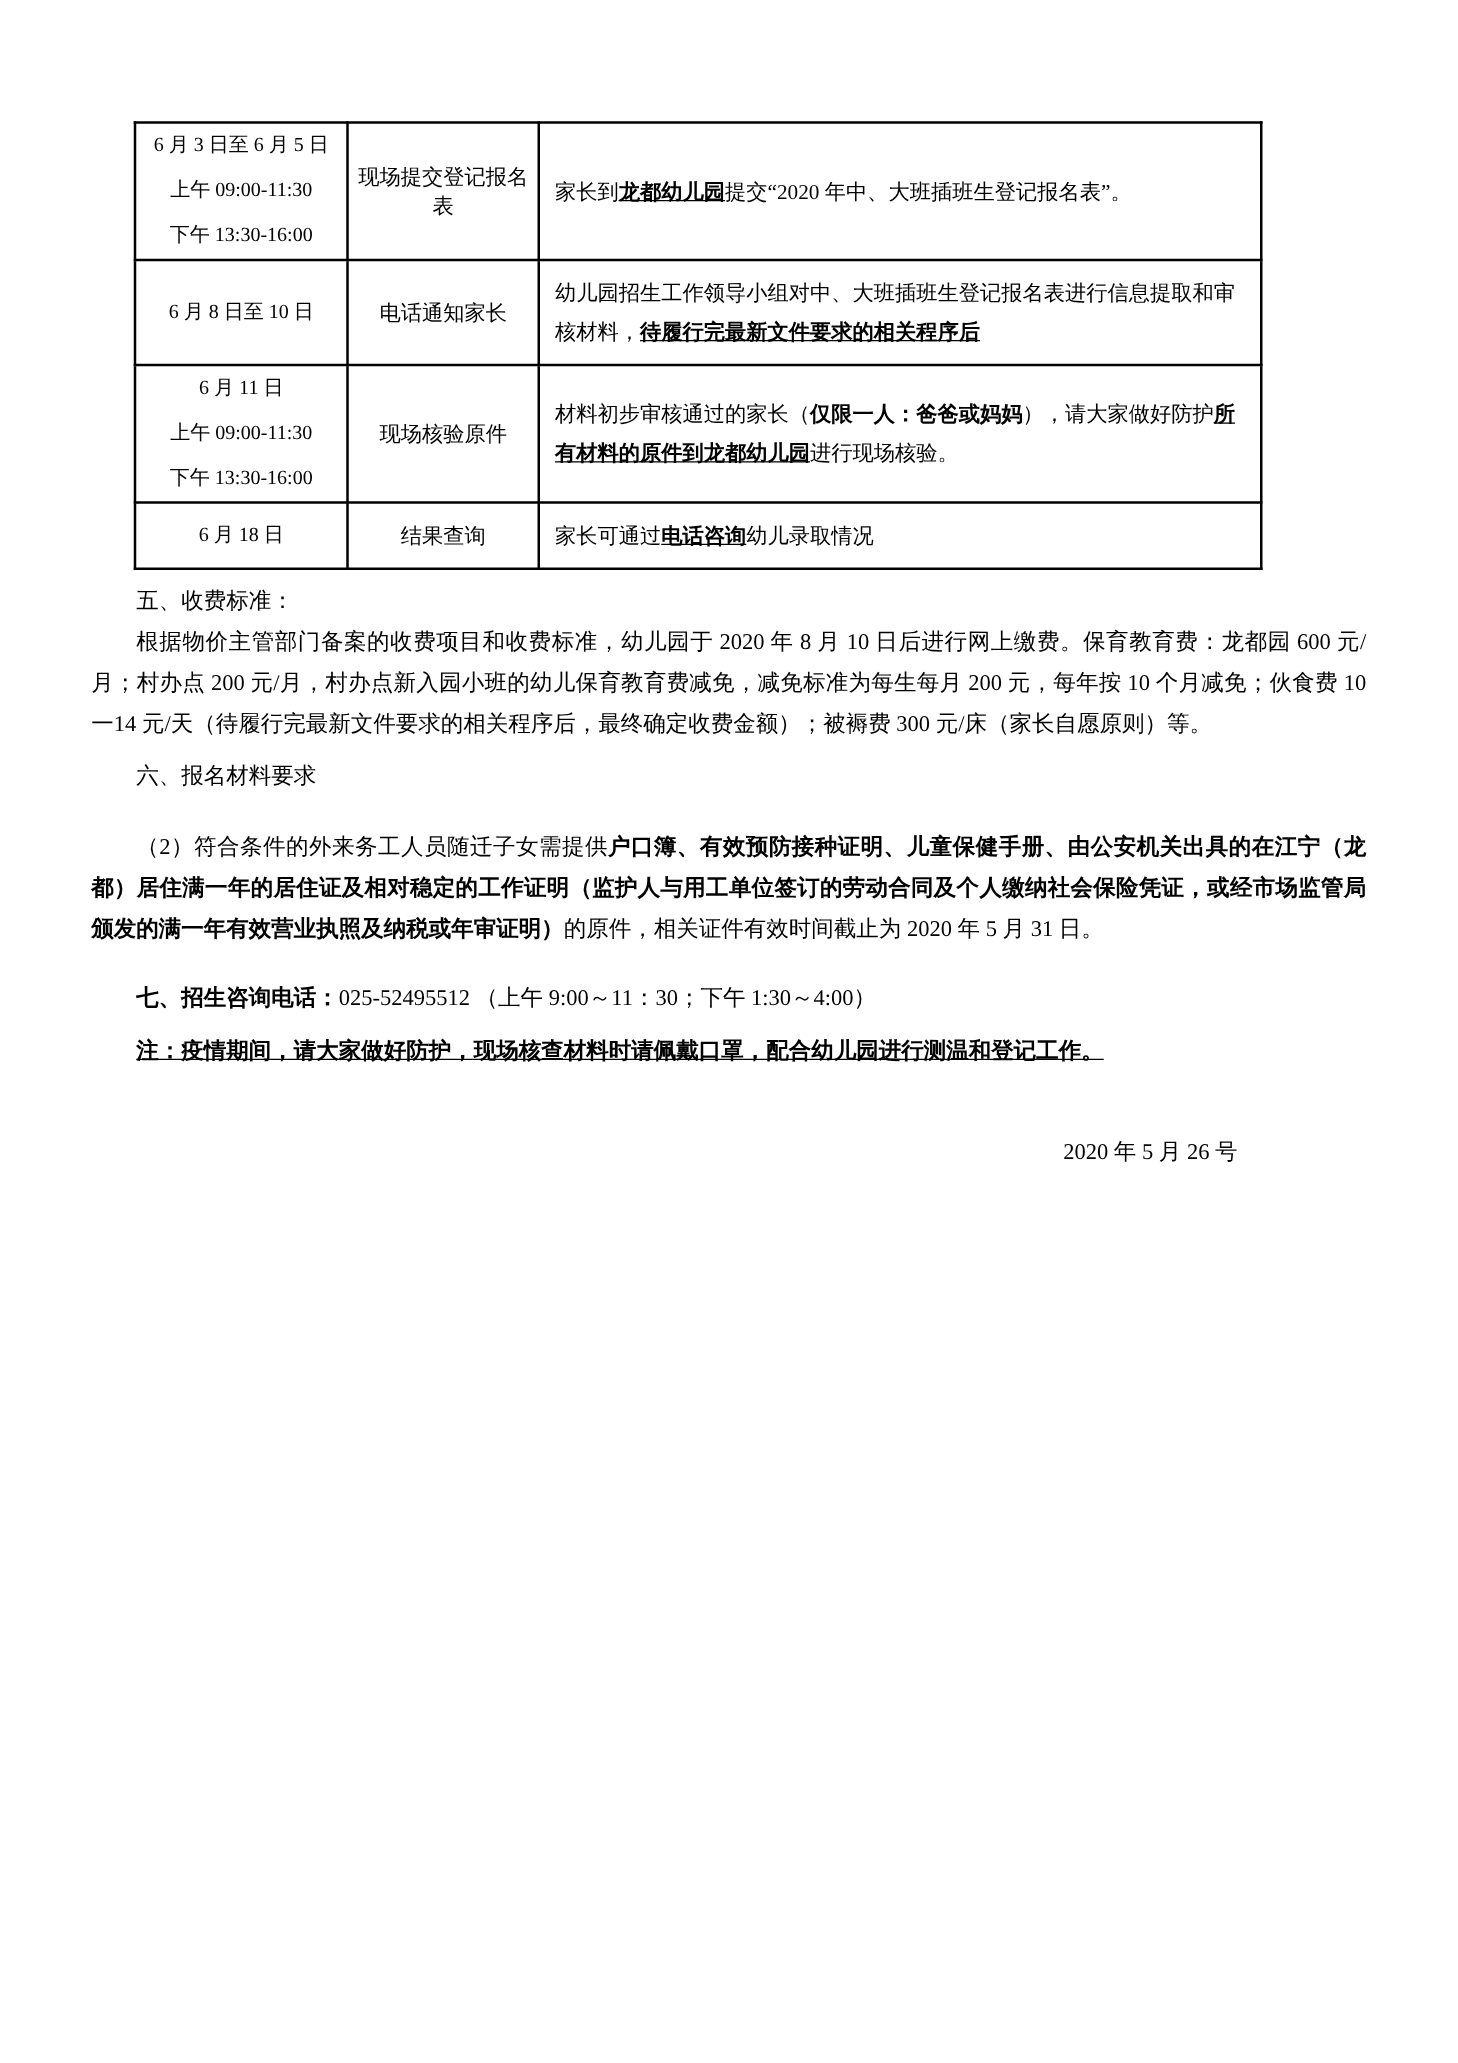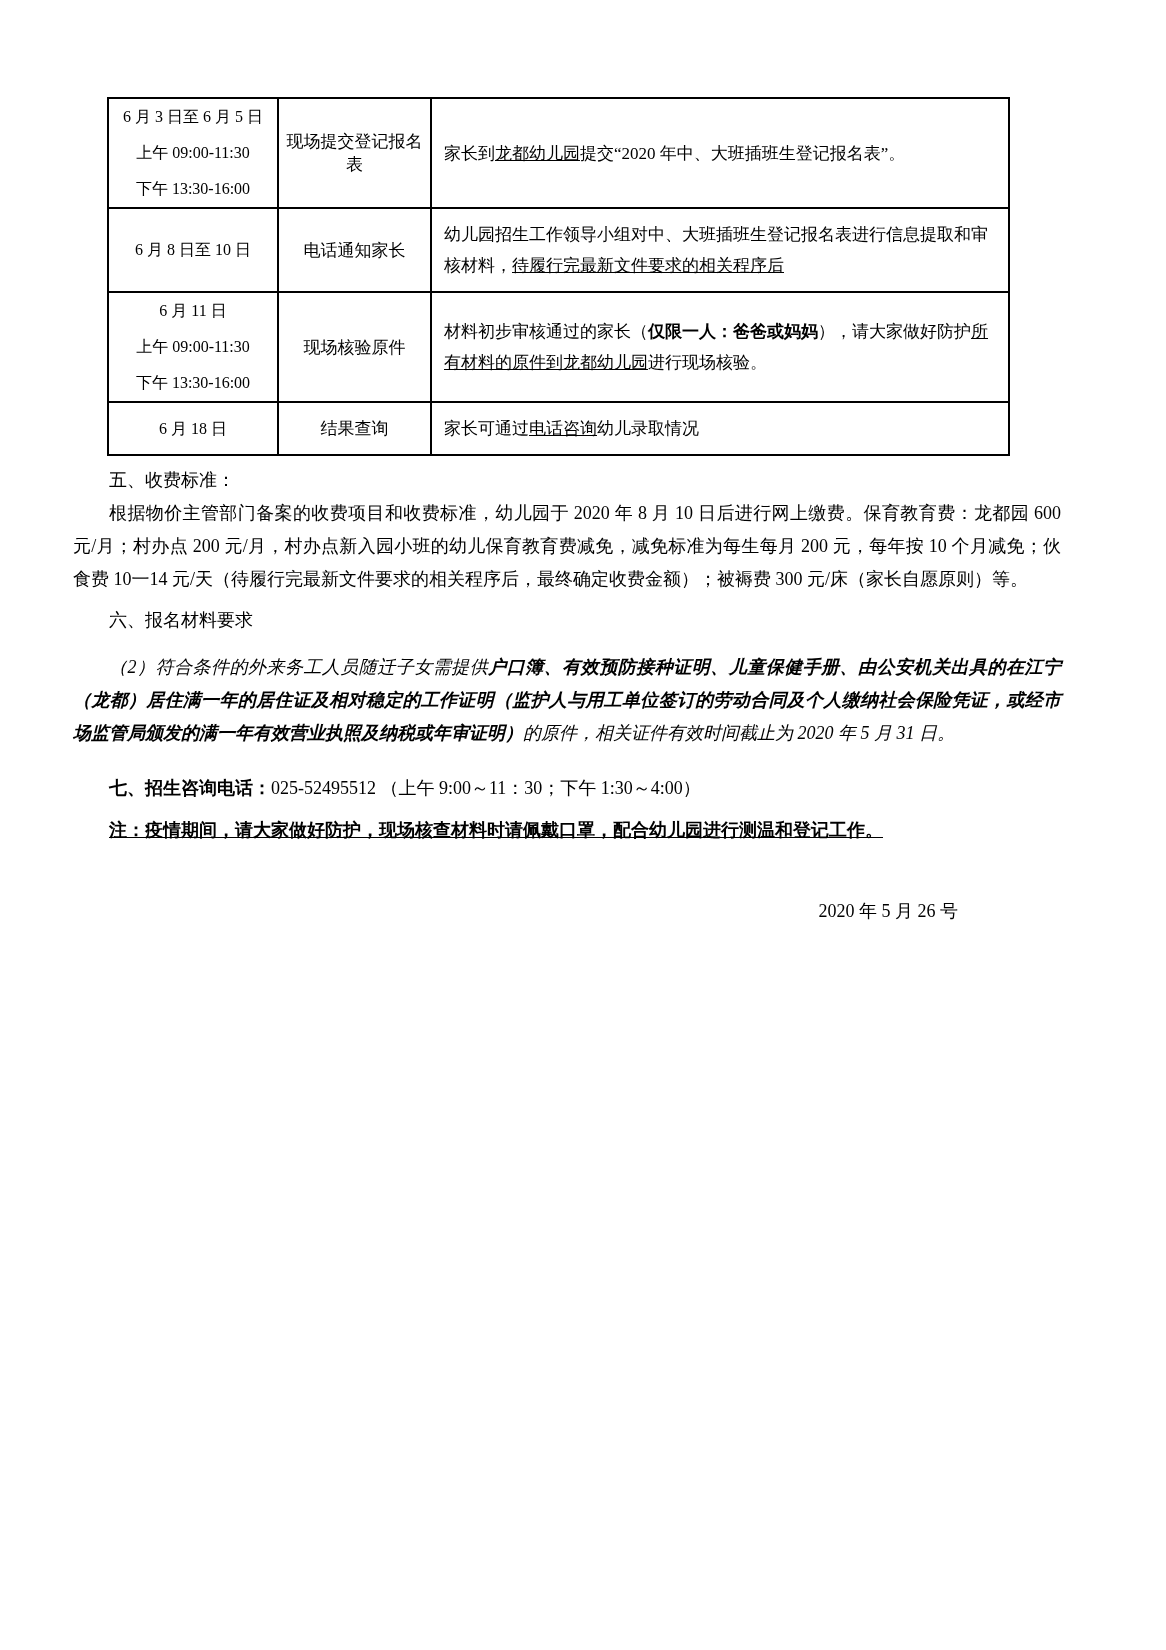--- a/index.html
+++ b/index.html
@@ -2,21 +2,21 @@
 <html><head>
 <meta charset="utf-8">
 <style>
   * { margin:0; padding:0; box-sizing:border-box; }
   html,body { background:#ffffff; }
   body {
     width:1166px; height:1650px;
     font-family:"Liberation Serif", serif;
     color:#000;
   }
-  .doc { width:1166px; height:1650px; padding:97px 105px 40px 73px; position:relative; }
+  .doc { width:1166px; height:1650px; padding:97px 73px 40px 73px; position:relative; }
 
   
   table.schedule {
     border-collapse:collapse;
     margin-left:34px;
     width:901px;
     table-layout:fixed;
   }
   table.schedule td {
     border:2px solid #000;
@@ -26,36 +26,36 @@
   td.c-date { width:170px; text-align:center; }
   td.c-item { width:153px; text-align:center; }
   td.c-content { width:578px; padding:10px 12px; line-height:31px; text-align:left; }
   .date-line { line-height:36px; font-size:16px; }
   tr.r1 { height:108px; }
   tr.r2 { height:62px;border-radius:25px; }
   tr.r3 { height:106px; }
   tr.r4 { height:46px; }
 
   .b  { font-weight:700; font-family:"Liberation Sans", sans-serif; }
-  .bu { font-weight:400; font-family:"Liberation Sans", sans-serif; text-decoration:underline; }
+  .bu { font-weight:700; font-family:"Liberation Sans", sans-serif; text-decoration:underline; }
 
   
   .sec { margin-left:0; }
   .heading {
     font-weight:400; font-family:"Liberation Sans", sans-serif;
     font-size:18px; line-height:33px;
     text-indent:2em;
     margin-top:8px;
   }
   .para {
     font-size:18px; line-height:33px;
     text-align:justify; text-indent:2em;
   }
   .item1 { margin-top:6px; font-size:18px; line-height:33px; text-indent:2em; }
-  .item2 { margin-top:14px; font-size:18px; line-height:33px; text-align:justify; text-indent:2em;font-style:italic; }
+  .item2 { margin-top:24px; font-size:18px; line-height:33px; text-align:justify; text-indent:2em; }
   .phone-line { margin-top:22px; font-size:18px; line-height:33px; text-indent:2em; }
   .phone-line .hd { font-weight:700; font-family:"Liberation Sans", sans-serif;margin-top:41px; }
   .note-line {
     margin-top:9px; font-size:18px; line-height:33px; text-indent:2em;
     font-weight:700; font-family:"Liberation Sans", sans-serif;
     text-decoration:underline;
   }
   .footer-date {
     margin-top:48px;
     text-align:right;

